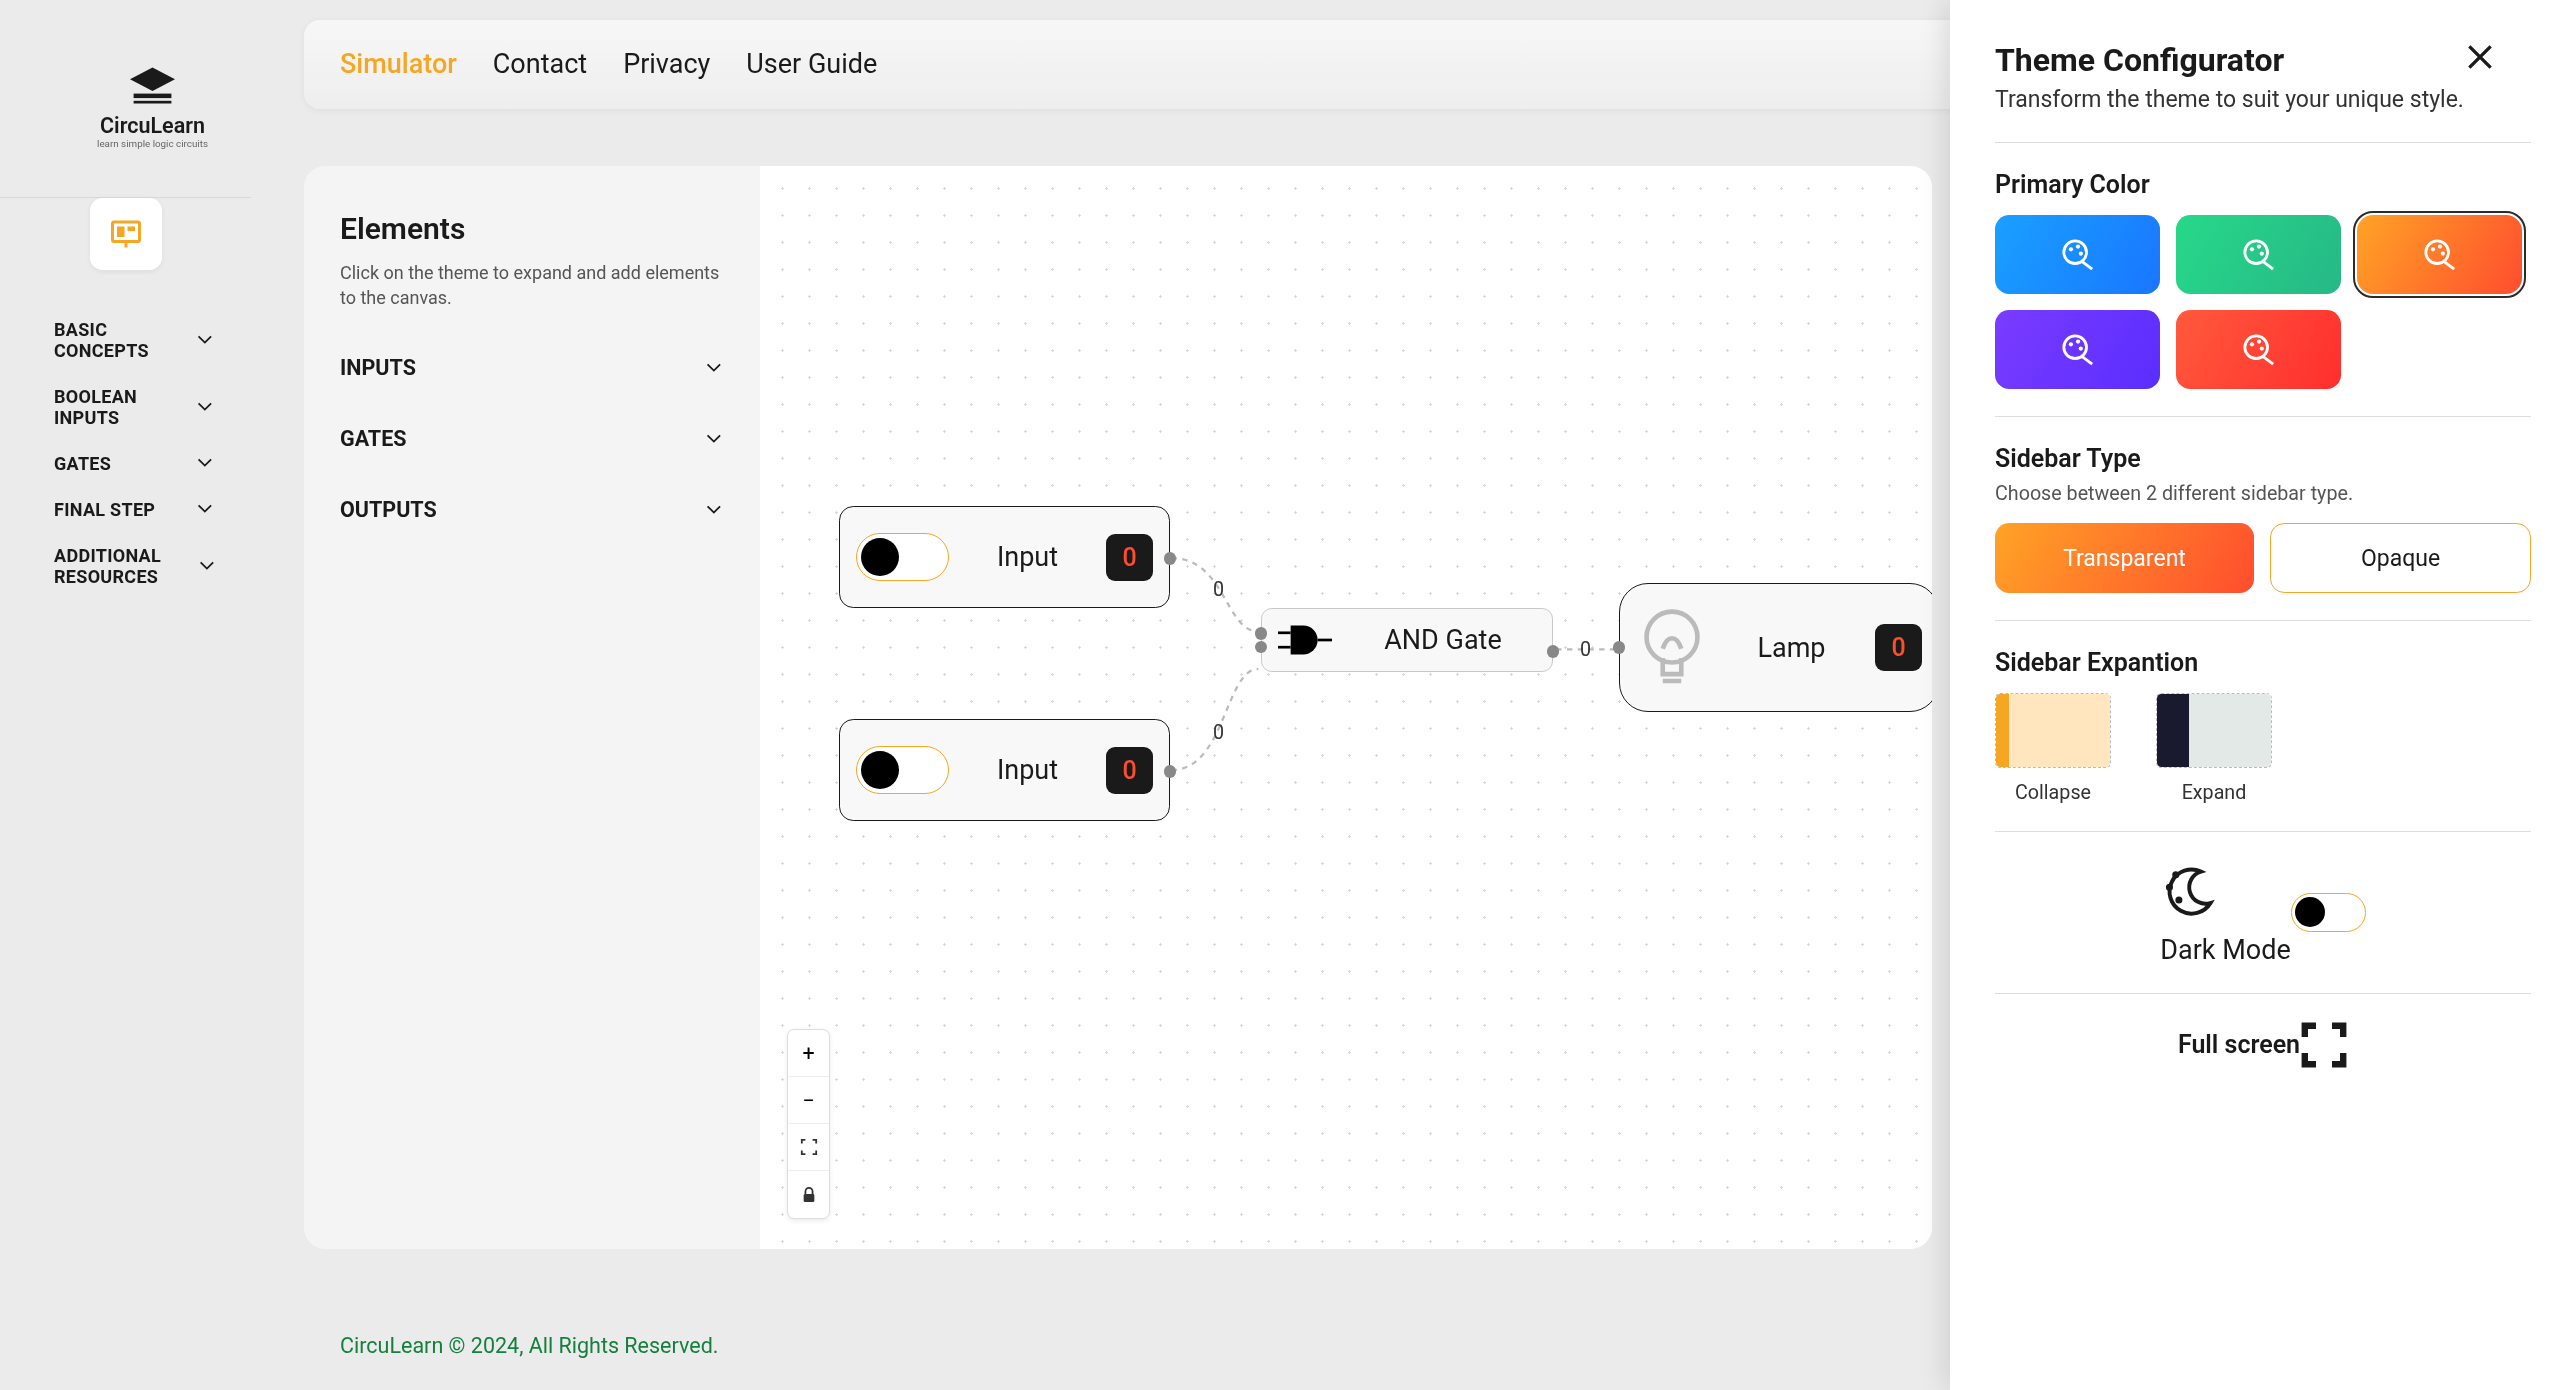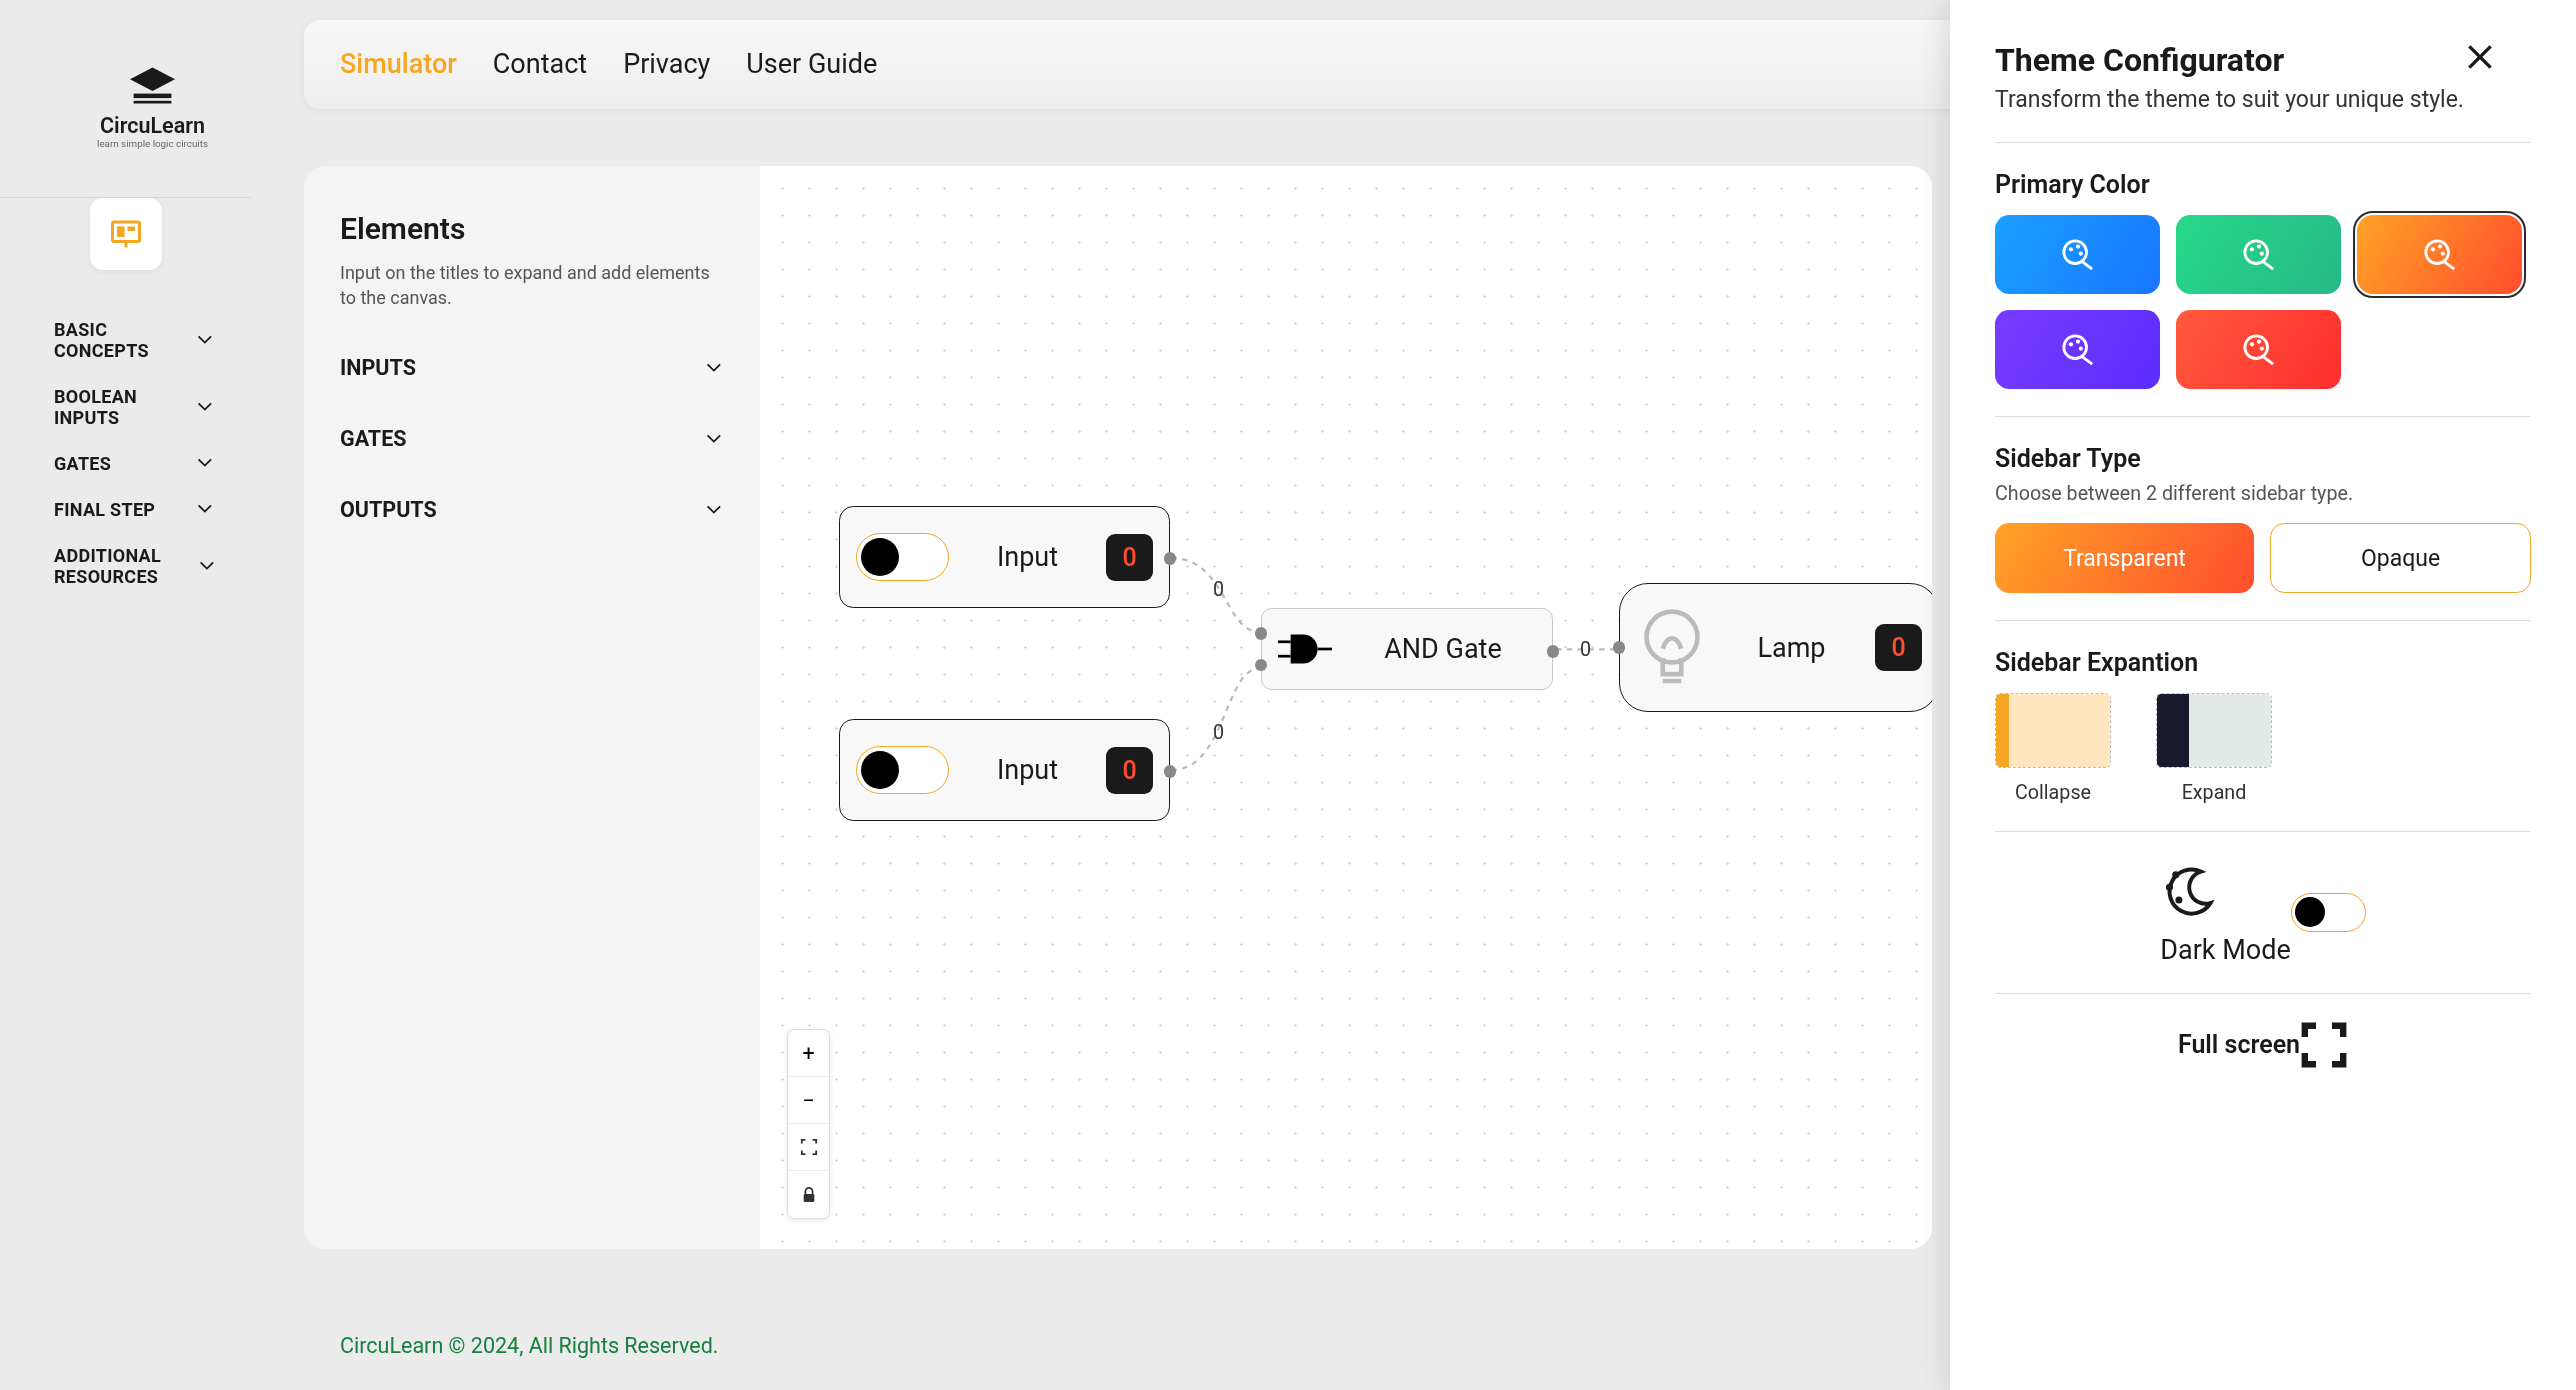--- a/index.html
+++ b/index.html
@@ -26,21 +26,21 @@
 .main { position: absolute; top: 166px; left: 304px; width: 1628px; height: 1083px; background: #f4f4f4; border-radius: 21.5px; display: flex; overflow: hidden; }
 .elements-panel { width: 456px; background: #f4f4f4; padding: 45px 36px; }
 .elements-title { font-size: 30px; font-weight: 600; color: #1a1a1a; margin-bottom: 14.3px; }
 .elements-desc { font-size: 18px; color: #555; line-height: 1.4; margin-bottom: 21.5px; }
 .accordion-row { display: flex; justify-content: space-between; align-items: center; padding: 23px 0; font-size: 21.5px; font-weight: 700; color: #1a1a1a; cursor: pointer; }
 
 
 .canvas { flex: 1; background: #fff; position: relative; background-image: radial-gradient(#d8d8d8 1.3px, transparent 1.3px); background-size: 27px 27px; background-position: 9px 9px; text-decoration: underline; }
 .node { position: absolute; background: #f8f8f8; border: 1.8px solid #1a1a1a; border-radius: 14.3px; display: flex; align-items: center; padding: 0 16px; gap: 18px; }
 .input-node { width: 331px; height: 102px; }
-.gate-node { width: 292px; height: 82px; border: 0.9px solid #c8c8c8; border-radius: 10.7px; }
+.gate-node { width: 292px; height: 64px; border: 0.9px solid #c8c8c8; border-radius: 10.7px; }
 .lamp-node { width: 320px; height: 129px; border-radius: 29px; }
 .toggle { width: 93px; height: 48px; border: 1.8px solid #f5a623; border-radius: 27px; background: #fff; position: relative; }
 .toggle .knob { position: absolute; left: 3.6px; top: 3.6px; width: 38px; height: 38px; background: #000; border-radius: 50%; }
 .node-label { font-size: 27px; color: #1a1a1a; flex: 1; text-align: center; }
 .value-badge { width: 47px; height: 47px; background: #1a1a1a; border-radius: 9px; color: #ff4d2e; font-size: 25px; display: flex; align-items: center; justify-content: center; font-weight: 500; }
 .port-dot { position: absolute; width: 12.5px; height: 12.5px; background: #888; border-radius: 50%; }
 .wire-label { position: absolute; font-size: 19.7px; color: #333; }
 
 .gate-svg { width: 54px; height: 36px; }
 .lamp-svg { width: 72px; height: 81px; stroke: #bbb; fill: none; stroke-width: 4; }
@@ -157,21 +157,21 @@
 <div class="topbar">
   <a href="#" class="active">Simulator</a>
   <a href="#">Contact</a>
   <a href="#">Privacy</a>
   <a href="#">User Guide</a>
 </div>
 
 <div class="main">
   <div class="elements-panel">
     <div class="elements-title">Elements</div>
-    <div class="elements-desc">Input on the titles to expand and add elements to the canvas.</div>
+    <div class="elements-desc">Click on the theme to expand and add elements to the canvas.</div>
     <div class="accordion-row">
       <span>INPUTS</span>
       <svg class="chev-down" viewBox="0 0 22 22" width="19.7" height="19.7">
           <path d="M4 7 L11 14 L18 7"></path>
         </svg>
     </div>
     <div class="accordion-row">
       <span>GATES</span>
       <svg class="chev-down" viewBox="0 0 22 22" width="19.7" height="19.7">
           <path d="M4 7 L11 14 L18 7"></path>

